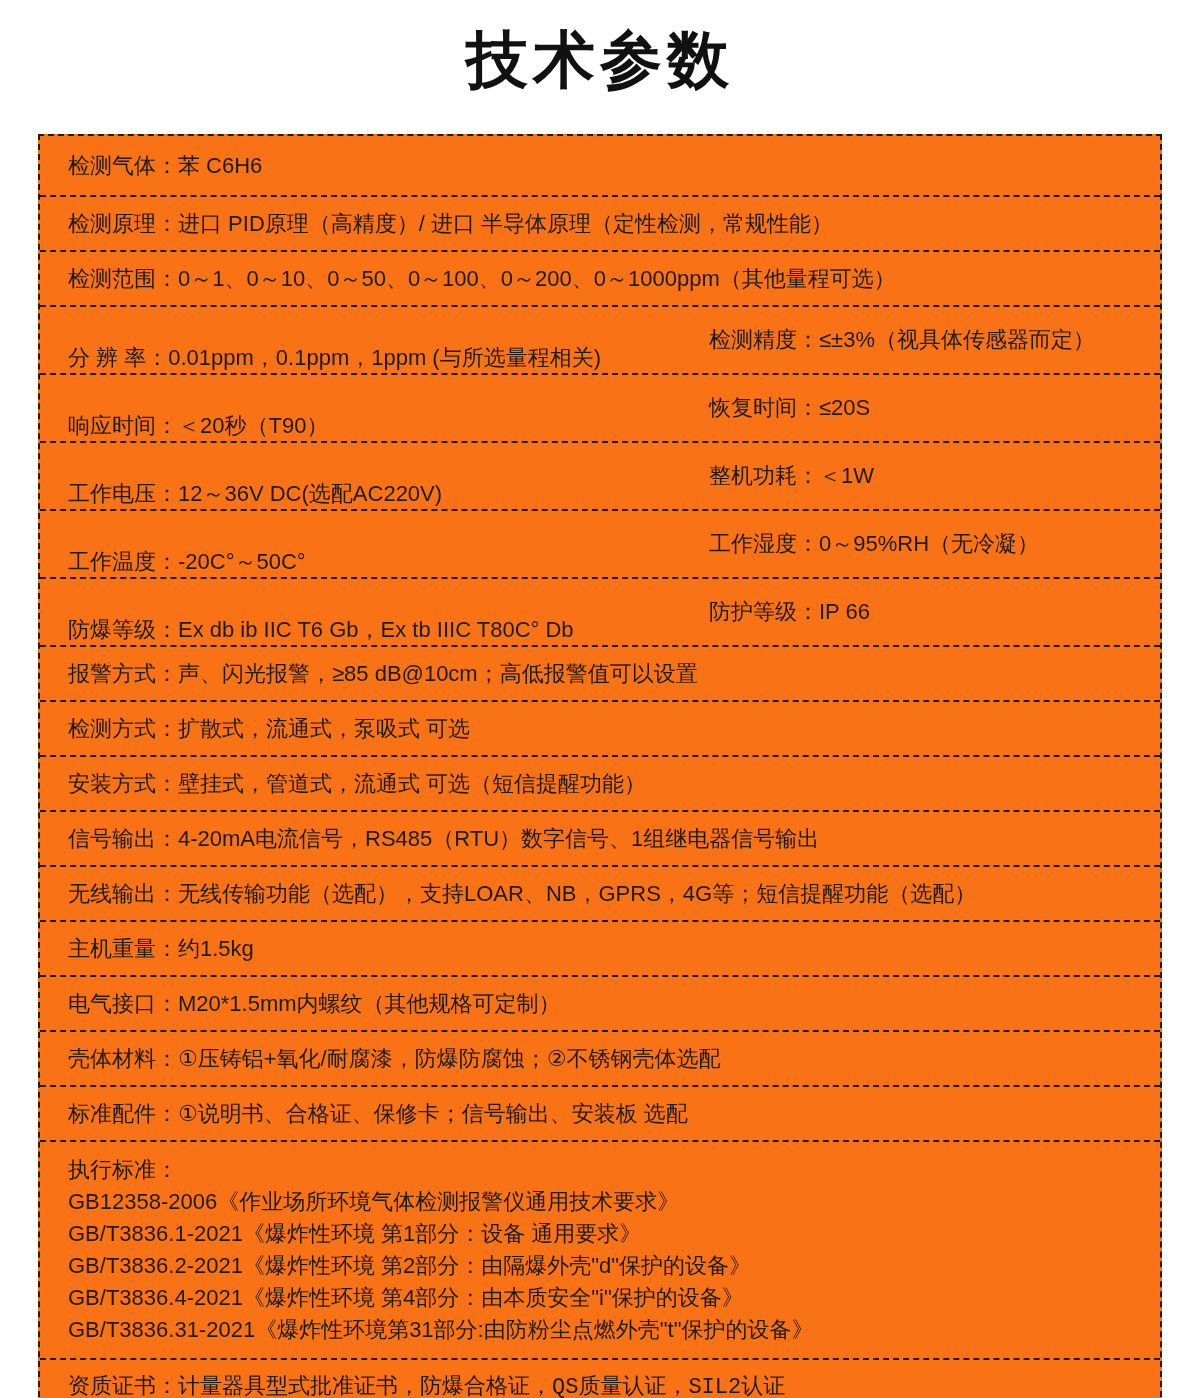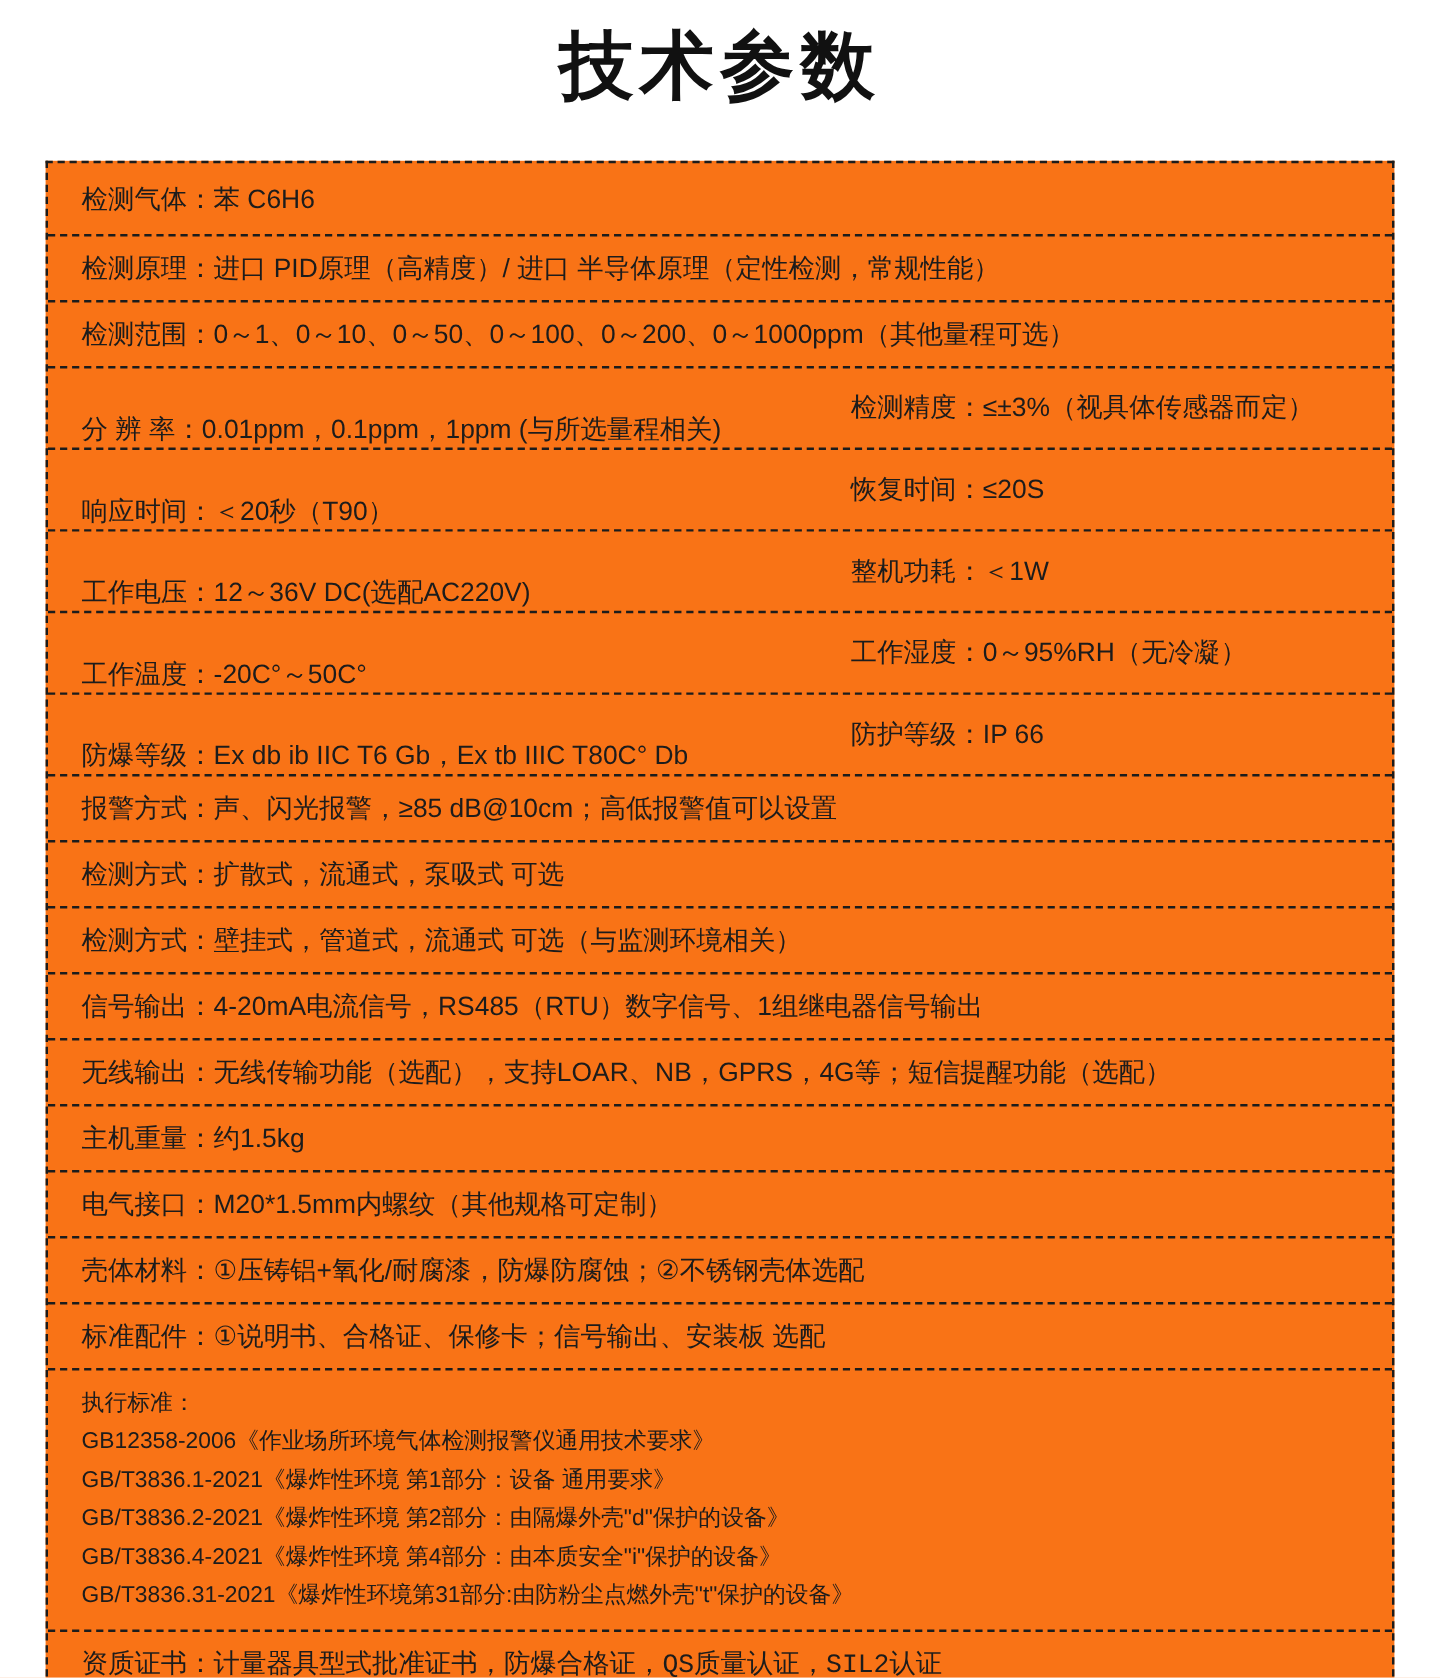--- a/index.html
+++ b/index.html
@@ -18,21 +18,20 @@
   .title {
     margin: 0;
     padding-top: 22px;
     height: 98px;
     line-height: 76px;
     text-align: center;
     font-size: 62px;
     font-weight: 600;
     letter-spacing: 5px;
     color: #111111;
-    font-family: Liberation Mono, monospace;
   }
   .spec-table {
     margin: 36px 38px 0 38px;
     border: 2px dashed #1c1c1c;
     background: #f97316;
   }
   .row {
     display: flex;
     align-items: center;
     min-height: 55px;
@@ -43,21 +42,21 @@
   }
   .row:first-child { min-height: 61px; }
   .row:last-child { border-bottom: none; font-family: Liberation Mono, monospace; }
   .cell { flex: 1; padding-right: 16px; }
   .cell.left { flex: 0 0 58.7%; padding-right: 10px; margin-top: 36px; }
   .row.multiline {
     display: block;
     padding: 12px 16px 12px 28px;
     min-height: 0;
   }
-  .std-line { line-height: 32px; font-size: 19px; }
+  .std-line { line-height: 32px; font-size: 22px; }
 </style>
 </head>
 <body>
 
 <div class="page">
 
   <h1 class="title">技术参数</h1>
 
   <div class="spec-table">
 
@@ -100,21 +99,21 @@
 
     <div class="row">
       <div class="cell">报警方式：声、闪光报警，≥85 dB@10cm；高低报警值可以设置</div>
     </div>
 
     <div class="row">
       <div class="cell">检测方式：扩散式，流通式，泵吸式 可选</div>
     </div>
 
     <div class="row">
-      <div class="cell">检测方式：壁挂式，管道式，流通式 可选（与监测环境相关）</div>
+      <div class="cell">安装方式：壁挂式，管道式，流通式 可选（短信提醒功能）</div>
     </div>
 
     <div class="row">
       <div class="cell">信号输出：4-20mA电流信号，RS485（RTU）数字信号、1组继电器信号输出</div>
     </div>
 
     <div class="row">
       <div class="cell">无线输出：无线传输功能（选配），支持LOAR、NB，GPRS，4G等；短信提醒功能（选配）</div>
     </div>
 

